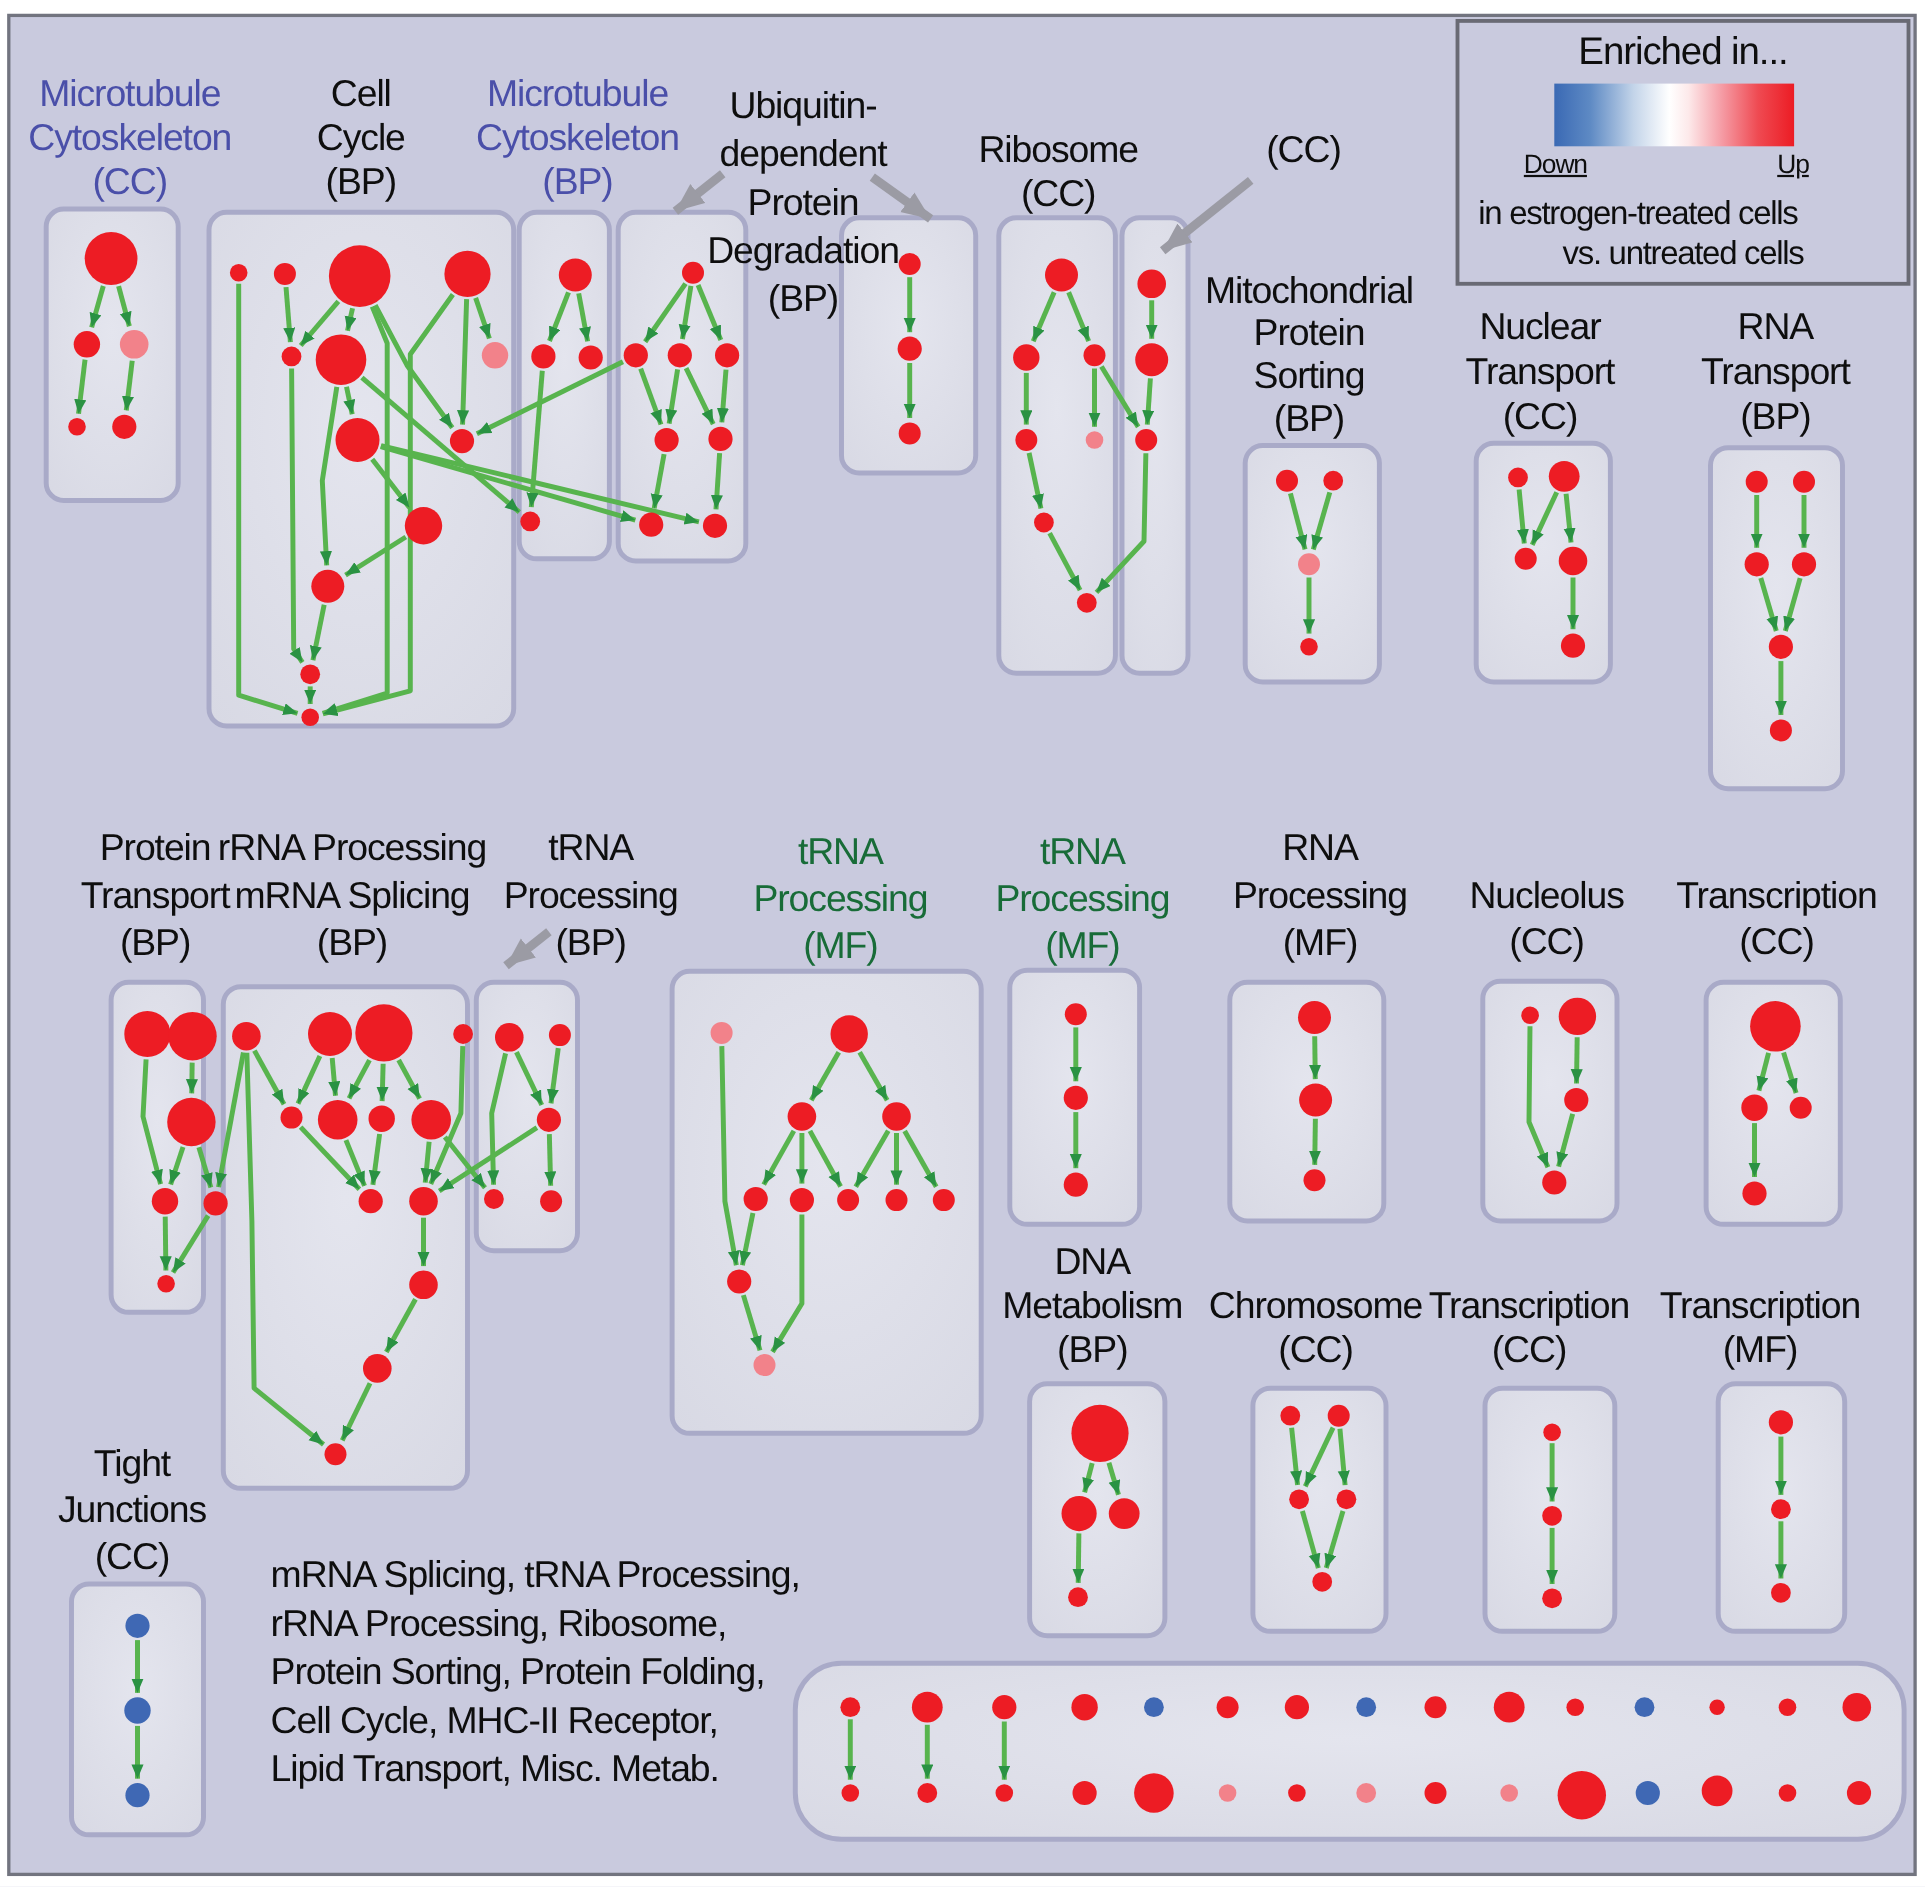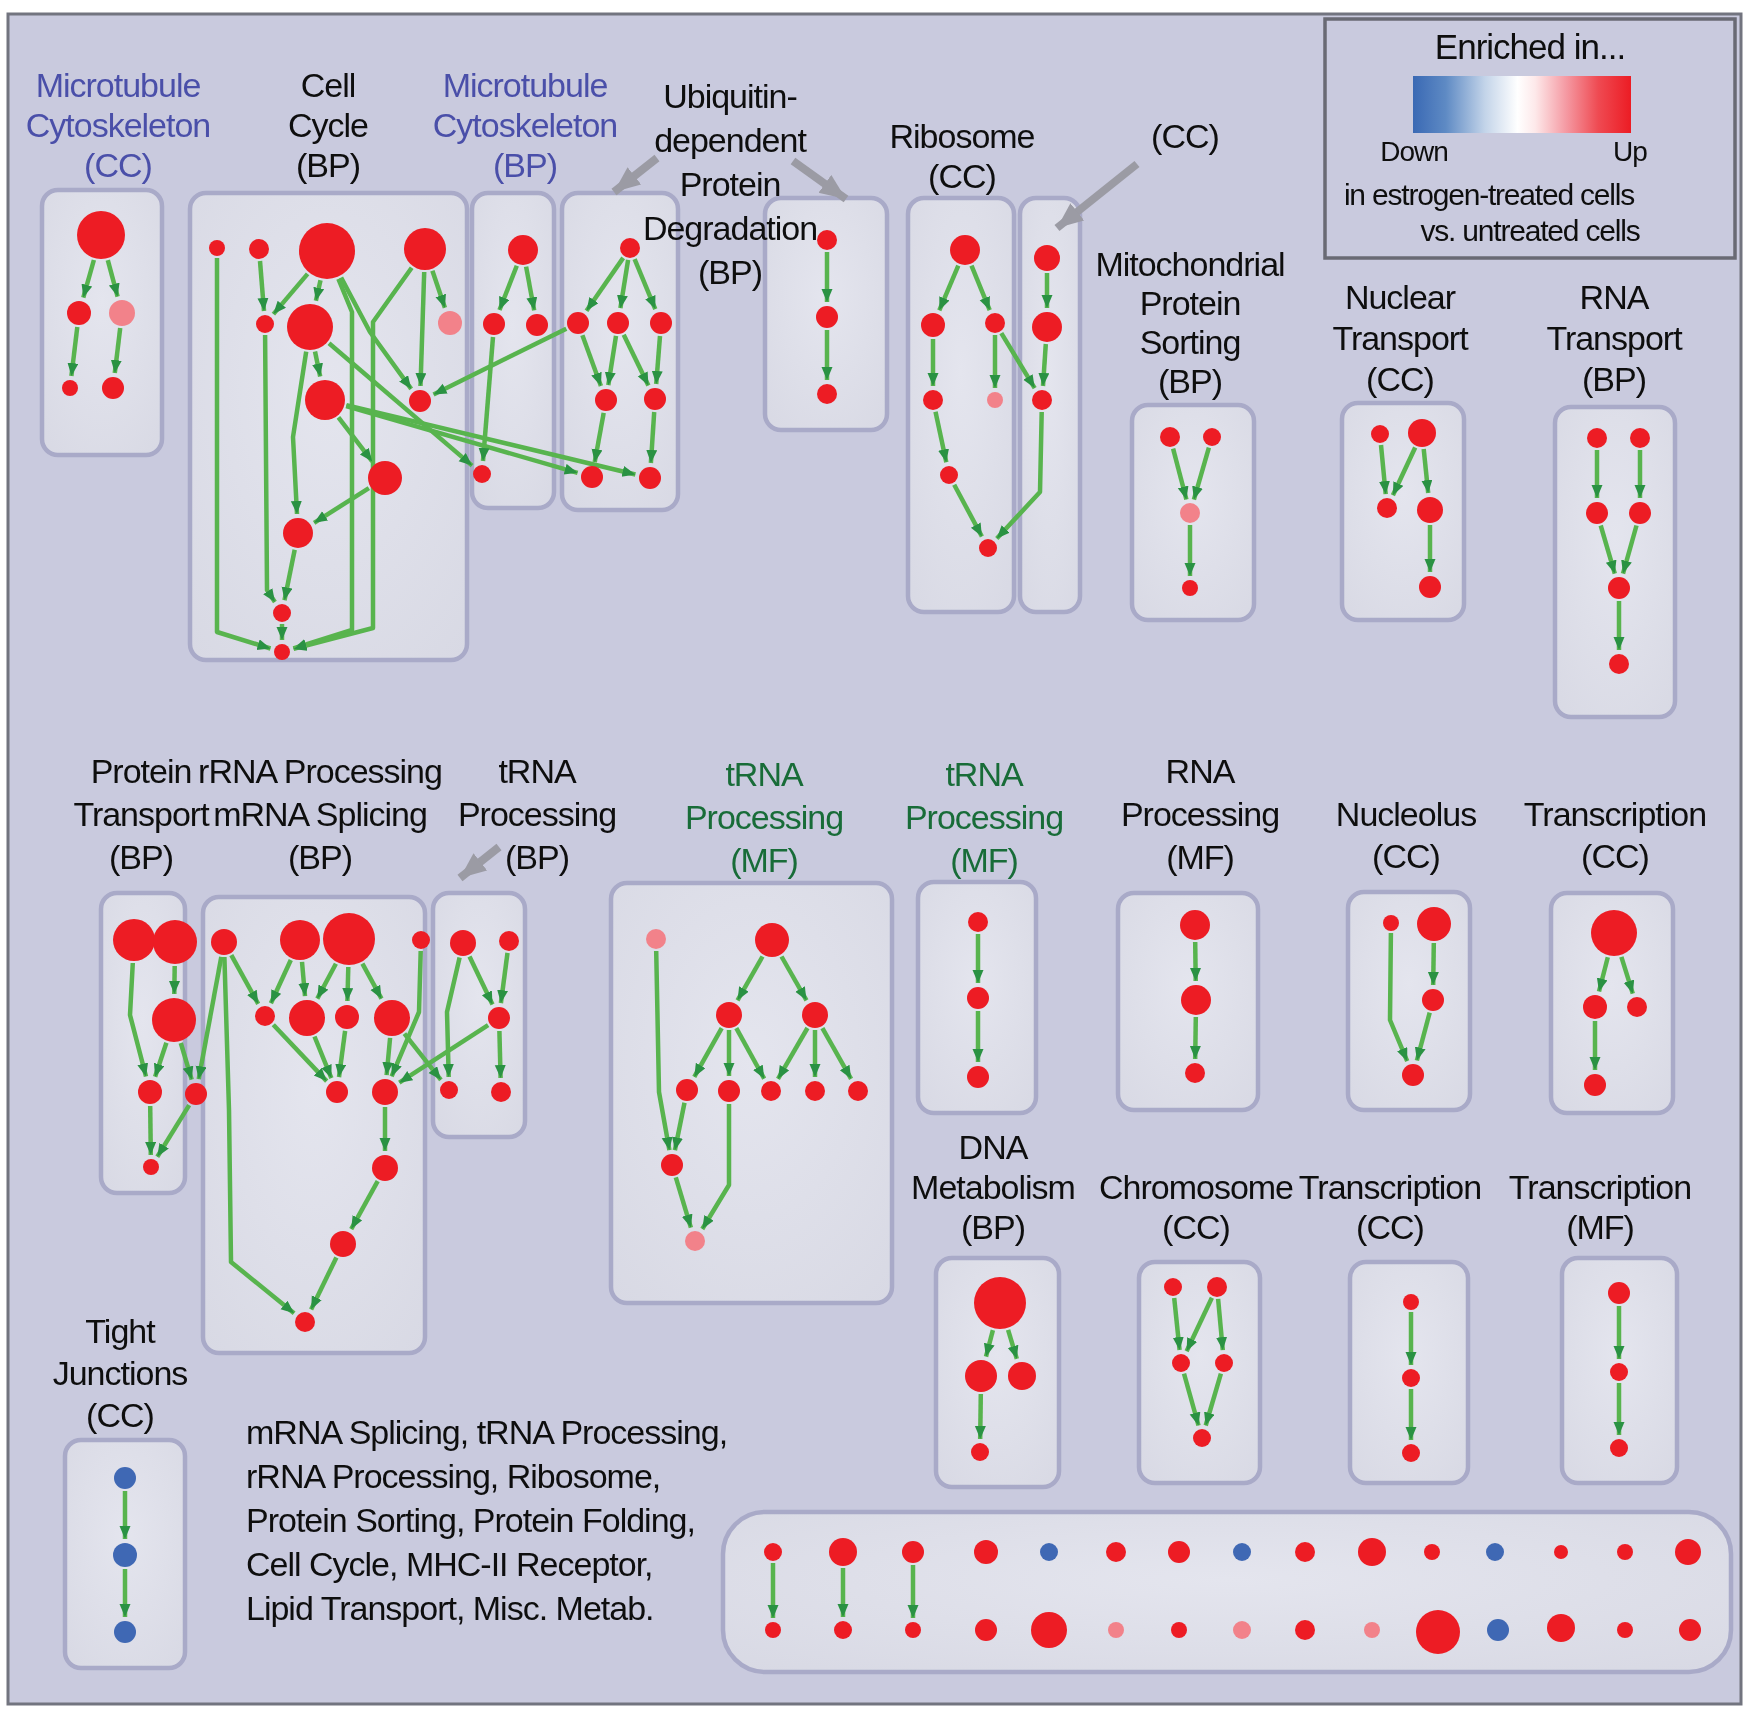--- a/index.html
+++ b/index.html
@@ -6,21 +6,21 @@
   .stage{position:relative;width:1750px;height:1715px;background:#ffffff;overflow:hidden;
          font-family:"Liberation Sans", sans-serif;}
   svg{position:absolute;left:0;top:0;}
   .lbl{position:absolute;width:440px;text-align:center;letter-spacing:-1px;
        font-size:34px;font-weight:400;}
   .lbl div{white-space:nowrap;}
   .misc{position:absolute;text-align:left;font-size:34px;letter-spacing:-1px;color:#0e0e0e;}
   .misc div{white-space:nowrap;}
   .lg-txt{position:absolute;text-align:center;color:#0e0e0e;white-space:nowrap;}
   .lg-title{font-size:35px;letter-spacing:-1px;}
-  .lg-du{font-size:28px;letter-spacing:-1px;}
+  .lg-du{font-size:24px;letter-spacing:-1px;text-decoration:underline;}
   .lg-sub{font-size:30px;letter-spacing:-1.2px;}
 </style>
 </head>
 <body>
 
 <div class="stage">
   <svg id="net" width="1750" height="1715" viewBox="0 0 1750 1715">
       <defs>
         <radialGradient id="bxg" cx="50%" cy="42%" r="75%">
           <stop offset="0%" stop-color="#e4e5ee"></stop>

